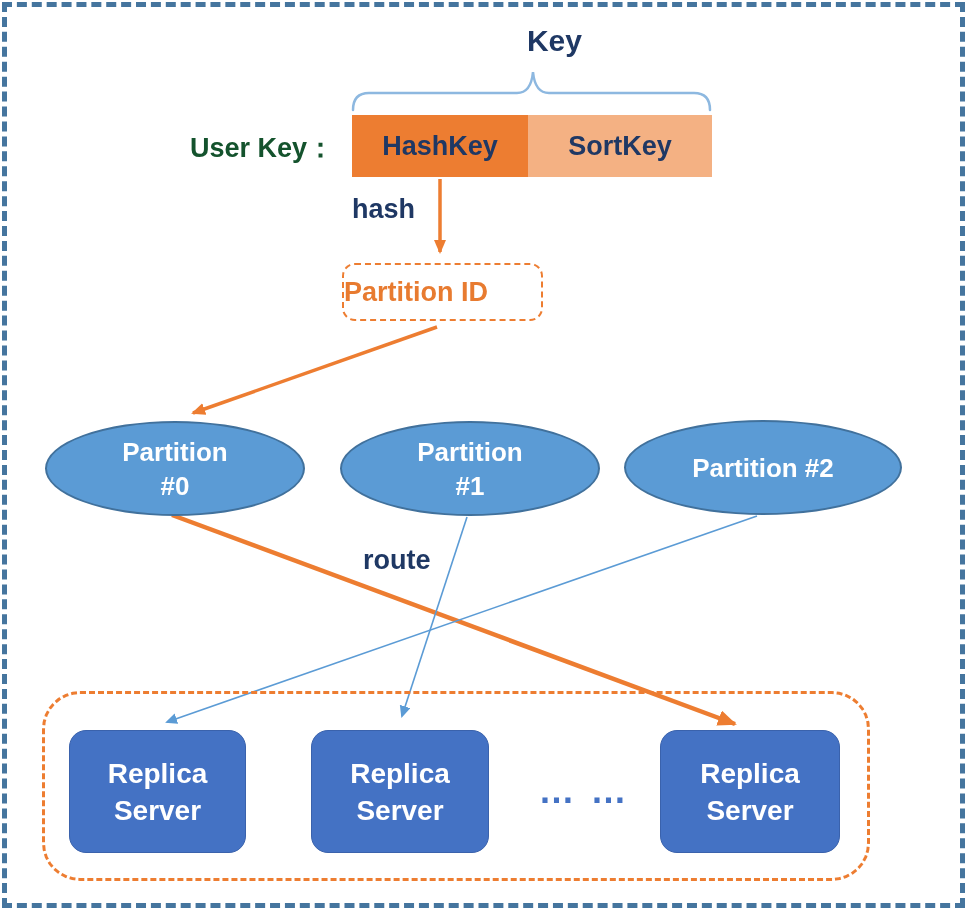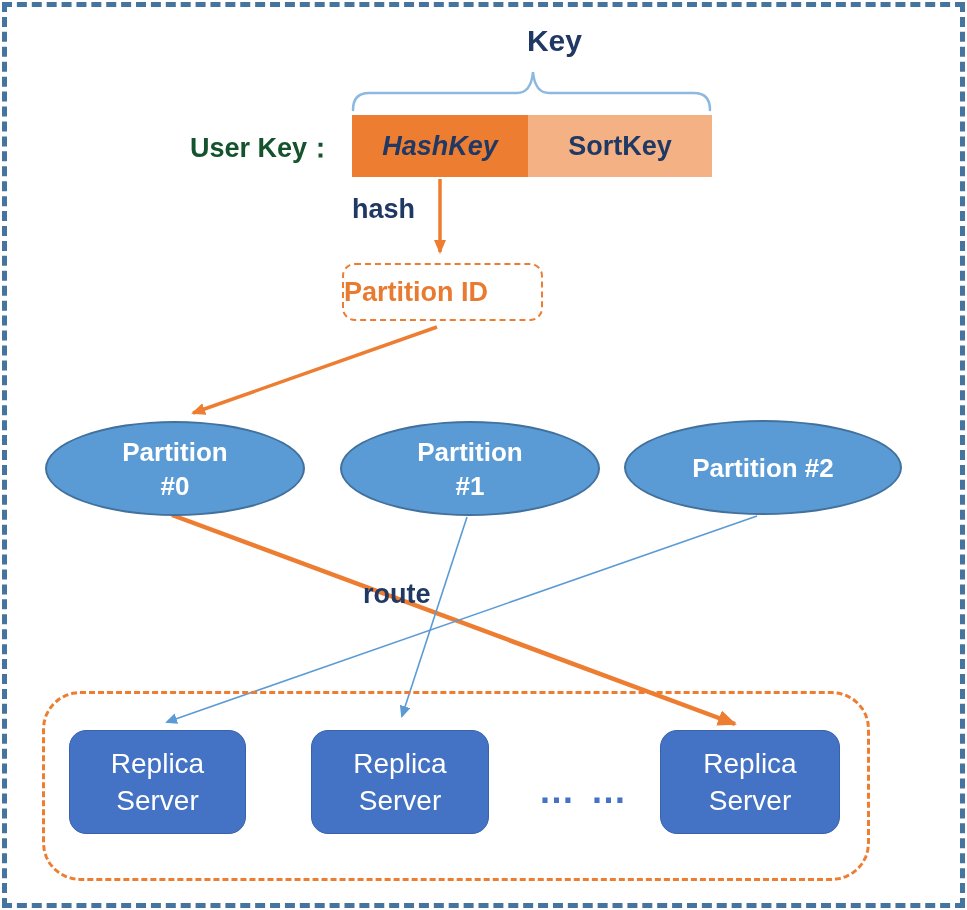--- a/index.html
+++ b/index.html
@@ -14,26 +14,26 @@
   .abs{position:absolute;}
   .navy{color:#1F3864;}
   .lbl{font-weight:bold;white-space:nowrap;}
 
   .key-label{left:482px;top:24px;width:100px;text-align:right;font-size:30px;}
   .user-key{left:182px;top:130px;width:152px;text-align:right;
             font-size:27px;font-weight:bold;color:#14532d;}
 
   .cell{top:115px;height:62px;display:flex;align-items:center;justify-content:center;
         font-size:27px;font-weight:bold;color:#1F3864;box-sizing:border-box;}
-  .cell-hash{left:352px;width:176px;background:#ED7D31;font-style:italic;}
+  .cell-hash{left:352px;width:176px;background:#ED7D31;}
   .cell-sort{left:528px;width:184px;background:#F4B183;}
   .cell-value{left:712px;width:140px;background:#A9D18E;border:1.5px solid #70AD47;}
 
   .hash-label{left:352px;top:194px;font-size:27px;}
-  .route-label{left:363px;top:545px;font-size:27px;margin-top:34px;}
+  .route-label{left:363px;top:545px;font-size:27px;}
 
   .partition-id{
     left:342px;top:263px;width:201px;height:58px;border:2.5px dashed #ED7D31;
     border-radius:13px;box-sizing:border-box;display:flex;align-items:center;
     font-size:27px;font-weight:bold;color:#E87B30;background:#ffffff;
   }
 
   .ellipse{
     background:#5B9BD5;border:2px solid #41719C;border-radius:50%;box-sizing:border-box;
     display:flex;flex-direction:column;align-items:center;justify-content:center;
@@ -43,22 +43,22 @@
   .p1{left:340px;top:421px;width:260px;height:95px;}
   .p2{left:624px;top:420px;width:278px;height:95px;}
 
   .replica-group{
     left:42px;top:691px;width:828px;height:190px;border:3px dashed #ED7D31;
     border-radius:38px;box-sizing:border-box;
   }
   .replica{
     background:#4472C4;border:1px solid #3A62AC;border-radius:17px;box-sizing:border-box;
     display:flex;flex-direction:column;align-items:center;justify-content:center;
-    color:#ffffff;font-size:28px;font-weight:normal;line-height:37px;text-align:center;
-    top:730px;height:104px;
+    color:#ffffff;font-size:28px;font-weight:bold;line-height:37px;text-align:center;
+    top:730px;height:123px;
   }
   .r1{left:69px;width:177px;}
   .r2{left:311px;width:178px;}
   .r3{left:660px;width:180px;}
 
   .dots{left:524px;top:770px;width:120px;text-align:center;
         font-size:36px;font-weight:bold;color:#4472C4;letter-spacing:3px;}
 
   svg.connectors{position:absolute;left:0;top:0;pointer-events:none;}
 </style>

